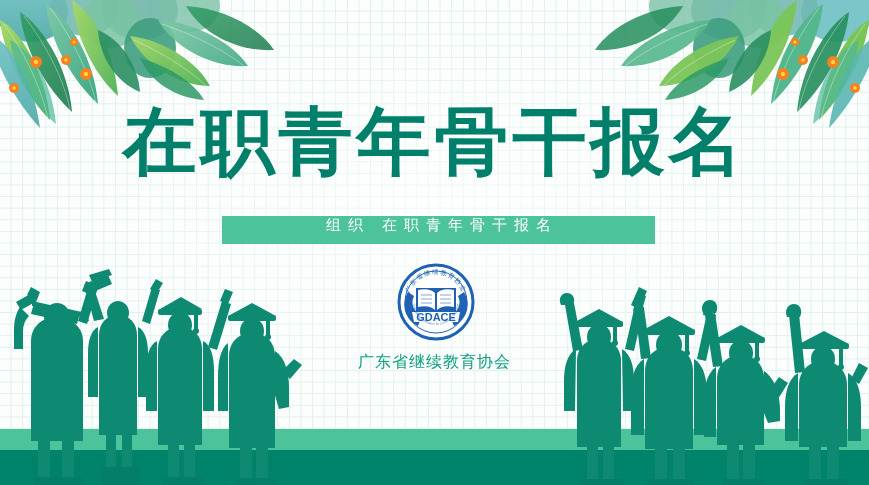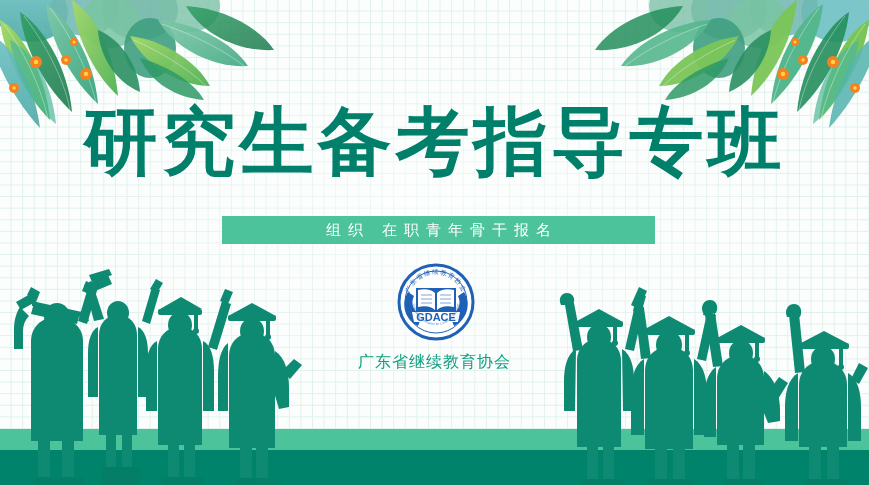--- a/index.html
+++ b/index.html
@@ -41,21 +41,21 @@
     color:#00806a;
     letter-spacing:4px;
     white-space:nowrap;
     font-family:"DejaVu Sans","Liberation Sans",sans-serif;
   }
 
   
   .subtitle-band{
     position:absolute;left:222px;top:216px;width:433px;height:28px;
     background:#4cc39b;
-    display:flex;align-items:center;justify-content:center;
+    display:flex;justify-content:center;
   }
   .subtitle-text{
     color:#ffffff;font-size:15px;letter-spacing:7px;
     text-indent:7px;font-weight:normal;white-space:nowrap;
     font-family:"DejaVu Sans","Liberation Sans",sans-serif;
   }
 
   
   .logo{
     position:absolute;left:396px;top:262px;width:80px;height:80px;
@@ -327,21 +327,21 @@
         <circle cx="76" cy="60" r="5" fill="#f5821f"></circle>
           <circle cx="76" cy="60" r="1.8" fill="#ffd24a"></circle>
         <circle cx="96" cy="74" r="6" fill="#f5821f"></circle>
           <circle cx="96" cy="74" r="2.2" fill="#ffd24a"></circle>
         <circle cx="84" cy="42" r="4" fill="#f5821f"></circle>
           <circle cx="84" cy="42" r="1.5" fill="#ffd24a"></circle>
       </g>
     </g>
   </svg>
 
-  <div class="title">研究生备考指导专班</div>
+  <div class="title">在职青年骨干报名</div>
 
   <div class="subtitle-band">
     <span class="subtitle-text">组织 在职青年骨干报名</span>
   </div>
 
   <svg class="logo" viewBox="0 0 80 80">
     <defs>
       <path id="arcTop" d="M 12 40 A 28 28 0 0 1 68 40"></path>
       <path id="arcBottom" d="M 17 40 A 23 23 0 0 0 63 40"></path>
     </defs>

